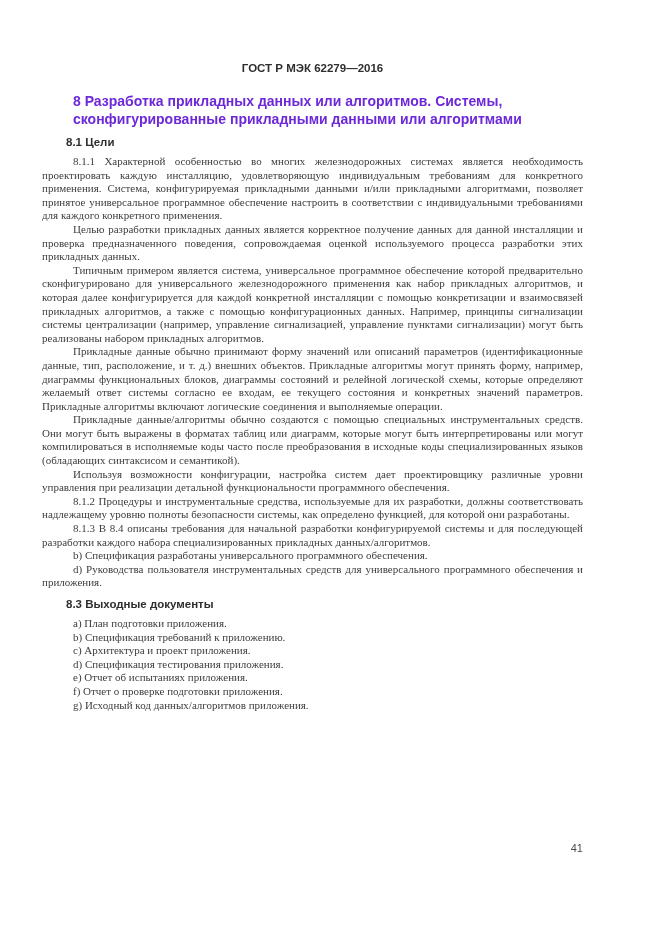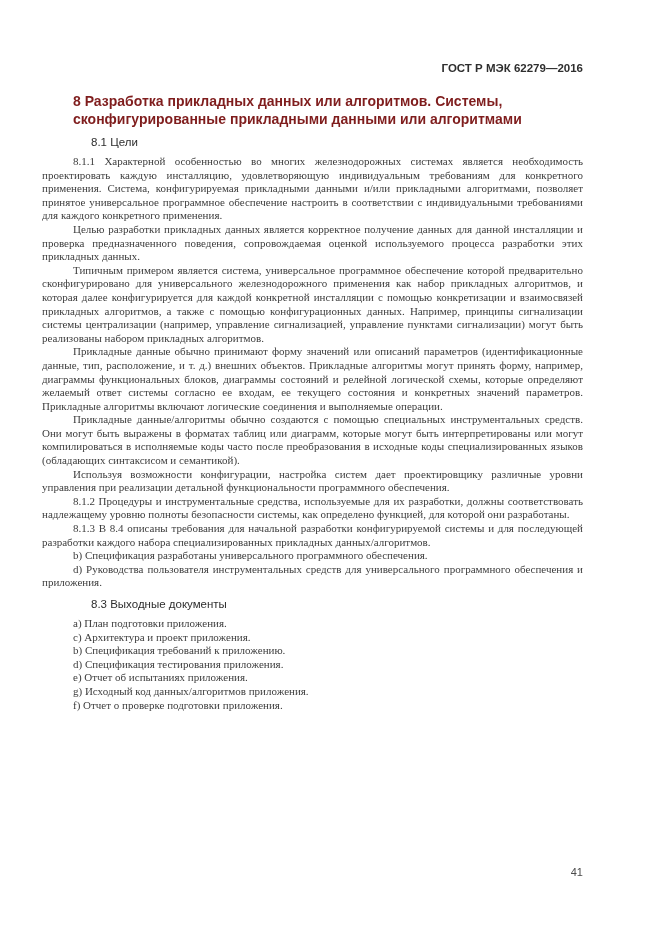--- a/index.html
+++ b/index.html
@@ -17,38 +17,38 @@
     overflow: hidden;
   }
   .content {
     position: absolute;
     left: 42px;
     top: 0;
     width: 541px;
   }
   .doc-header {
     margin-top: 62px;
-    text-align: right;
+    text-align: center;
     font-weight: bold;
     font-size: 11.5px;
     line-height: 13px;
     color: #2e2e2e;
   }
   .chapter-title {
     margin: 17px 0 0 31px;
     font-size: 14px;
     line-height: 18px;
     font-weight: bold;
-    color: #7f1d1d;
+    color: #6d28d9;
   }
   .sec-heading {
-    margin: 7px 0 6px 49px;
+    margin: 7px 0 6px 24px;
     font-size: 11.5px;
     line-height: 14px;
-    font-weight: normal;
+    font-weight: bold;
     color: #2e2e2e;
   }
   .body-p {
     margin: 0;
     font-size: 11px;
     line-height: 13.6px;
     text-align: justify;
     text-indent: 31px;
     hyphens: auto;
     font-family: Liberation Serif, serif;
@@ -56,21 +56,20 @@
   }
   .page-number {
     position: absolute;
     top: 842px;
     left: 0;
     width: 583px;
     text-align: right;
     font-size: 11px;
     line-height: 13px;
     color: #4a4a4a;
-    margin-top: 24px;
   }
 </style>
 </head>
 <body>
 
 <div class="page">
   <div class="content">
 
     <div class="doc-header">ГОСТ Р МЭК 62279—2016</div>
 
@@ -84,23 +83,23 @@
     <p class="body-p">Прикладные данные/алгоритмы обычно создаются с помощью специальных инструментальных средств. Они могут быть выражены в форматах таблиц или диаграмм, которые могут быть интерпретированы или могут компилироваться в исполняемые коды часто после преобразования в исходные коды специализированных языков (обладающих синтаксисом и семантикой).</p>
     <p class="body-p">Используя возможности конфигурации, настройка систем дает проектировщику различные уровни управления при реализации детальной функциональности программного обеспечения.</p>
     <p class="body-p">8.1.2 Процедуры и инструментальные средства, используемые для их разработки, должны соответствовать надлежащему уровню полноты безопасности системы, как определено функцией, для которой они разработаны.</p>
     <p class="body-p">8.1.3 В 8.4 описаны требования для начальной разработки конфигурируемой системы и для последующей разработки каждого набора специализированных прикладных данных/алгоритмов.</p>
 
     <p class="body-p">b) Спецификация разработаны универсального программного обеспечения.</p>
     <p class="body-p">d) Руководства пользователя инструментальных средств для универсального программного обеспечения и приложения.</p>
 
     <h2 class="sec-heading">8.3 Выходные документы</h2>
     <p class="body-p">a) План подготовки приложения.</p>
+    <p class="body-p">b) Спецификация требований к приложению.</p>
     <p class="body-p">c) Архитектура и проект приложения.</p>
-    <p class="body-p">b) Спецификация требований к приложению.</p>
     <p class="body-p">d) Спецификация тестирования приложения.</p>
     <p class="body-p">e) Отчет об испытаниях приложения.</p>
+    <p class="body-p">f) Отчет о проверке подготовки приложения.</p>
     <p class="body-p">g) Исходный код данных/алгоритмов приложения.</p>
-    <p class="body-p">f) Отчет о проверке подготовки приложения.</p>
 
   </div>
 
   <div class="page-number">41</div>
 </div>
 
 </body></html>

